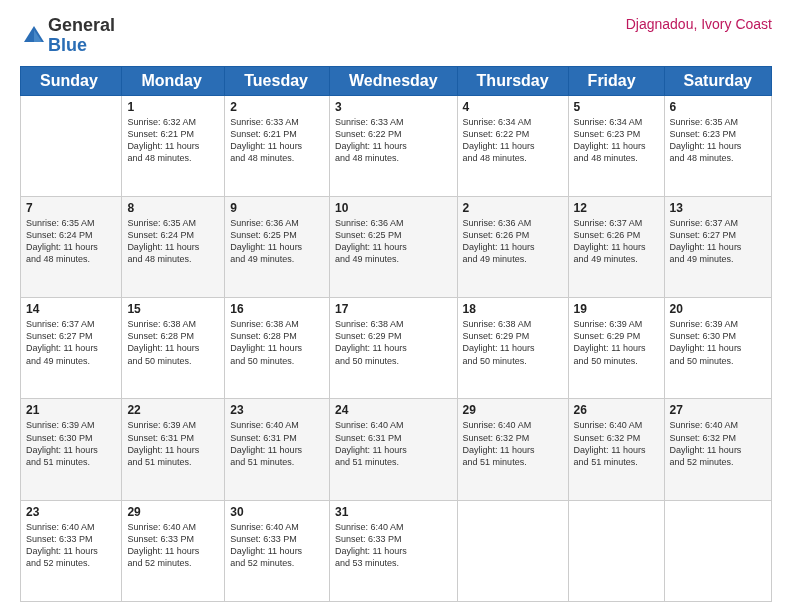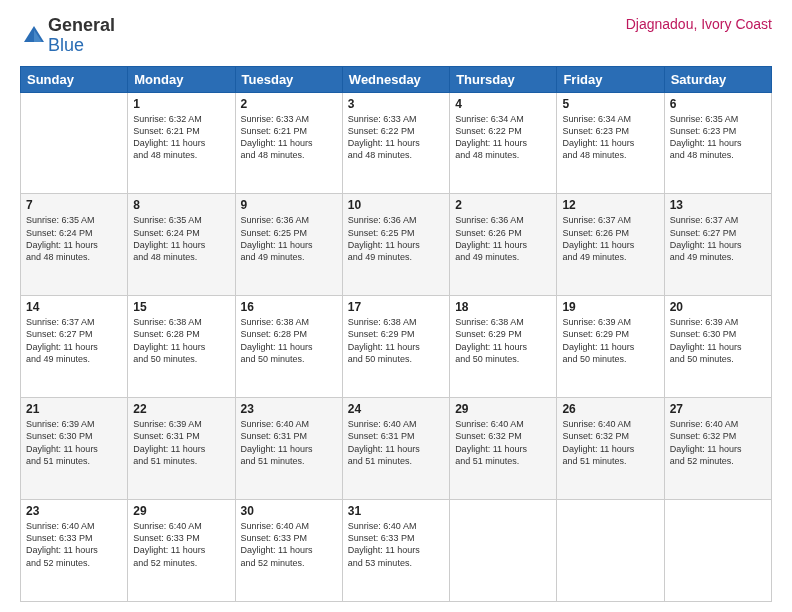--- a/index.html
+++ b/index.html
@@ -32,21 +32,21 @@
       flex-direction: column;
       line-height: 1.1;
     }
     .logo-general {
       font-size: 18px;
       font-weight: bold;
       color: #333;
     }
     .logo-blue {
       font-size: 18px;
-      font-weight: normal;
+      font-weight: bold;
       color: #2a6db5;
     }
     .logo-icon {
       width: 28px;
       height: 28px;
     }
     .title-block {
       text-align: right;
     }
     .month-title {
@@ -60,23 +60,23 @@
       color: #be185d;
     }
     .calendar {
       width: 100%;
       border-collapse: collapse;
       flex: 1;
     }
     .calendar th {
       background-color: #2a6db5;
       color: #fff;
-      font-size: 13px;
+      font-size: 16px;
       font-weight: bold;
-      padding: 5px 6px;
+      padding: 5px 19px;
       text-align: left;
       border: 1px solid #1a5da5;
     }
     .calendar td {
       border: 1px solid #ccc;
       vertical-align: top;
       padding: 4px 5px;
       font-size: 9.5px;
       color: #333;
       width: calc(100% / 7);

